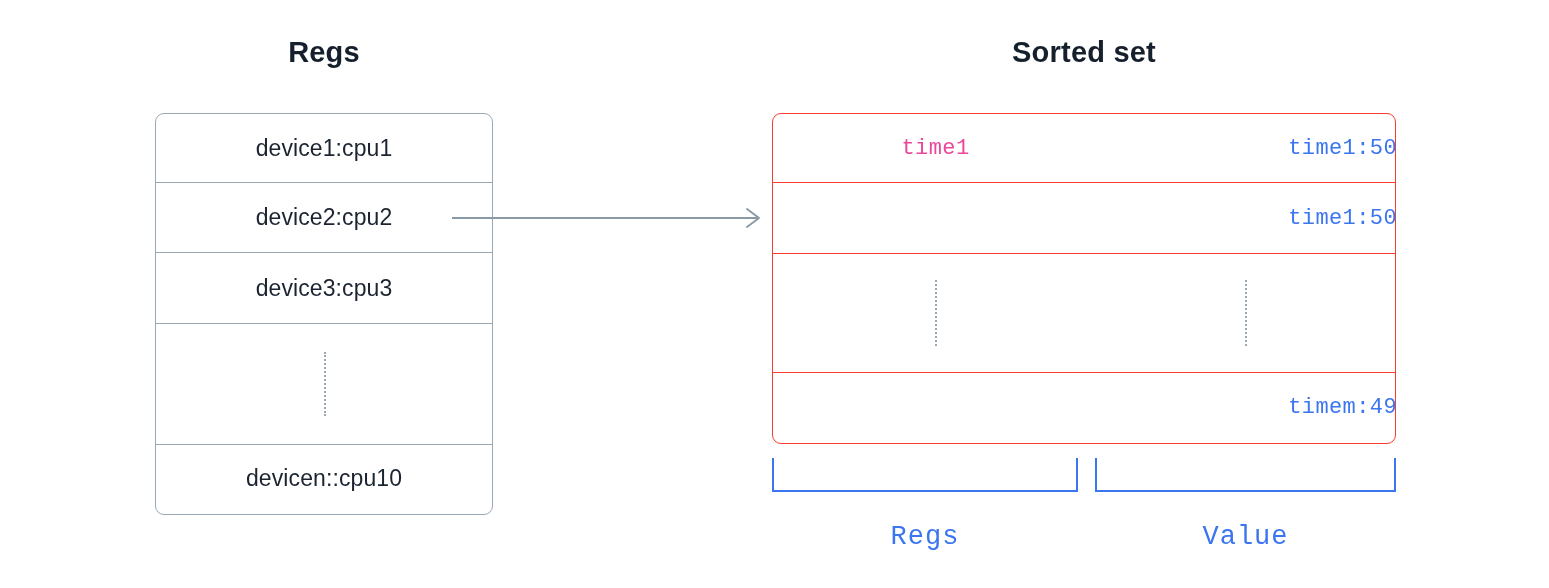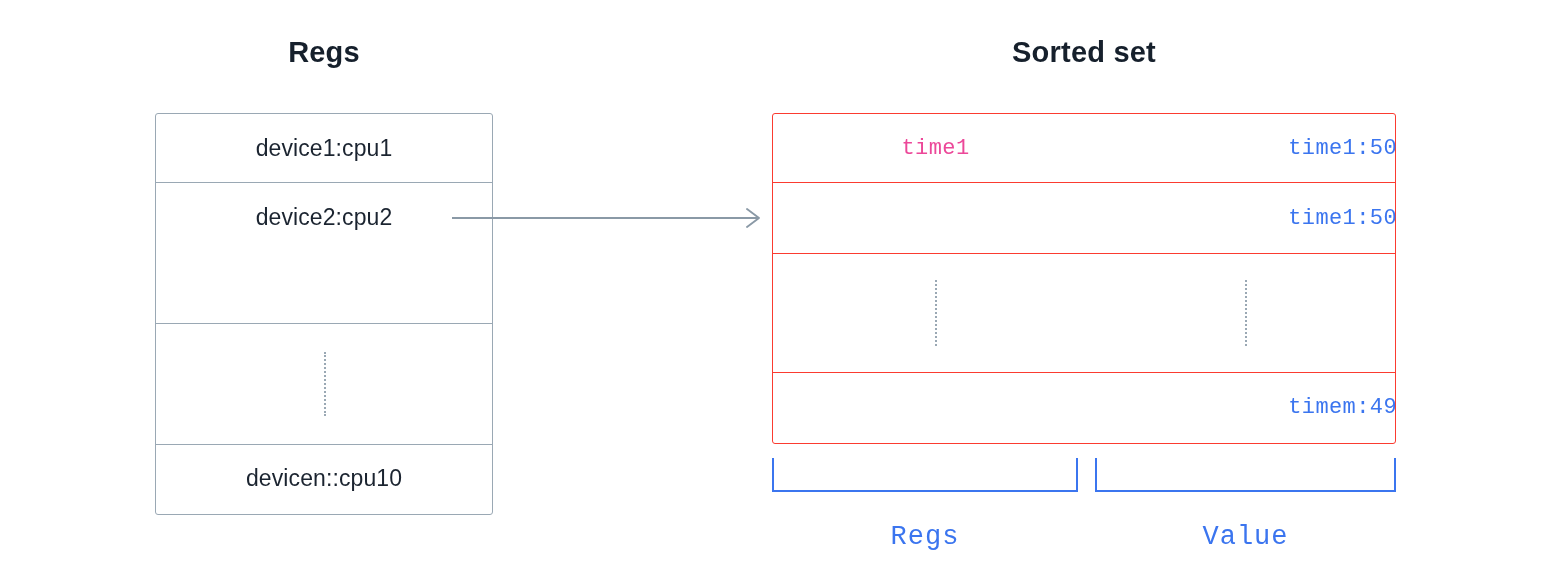--- a/index.html
+++ b/index.html
@@ -32,21 +32,21 @@
     text-align: center;
     white-space: nowrap;
   }
   #regs-title  { left: 155px; top: 36px; width: 338px; }
   #sorted-title{ left: 772px; top: 36px; width: 624px; }
 
   
   .table {
     position: absolute;
     box-sizing: border-box;
-    border-radius: 3px;
+    border-radius: 9px;
     background: #ffffff;
   }
   .table .row {
     position: absolute;
     left: 0;
     right: 0;
     box-sizing: border-box;
     display: flex;
     align-items: center;
   }
@@ -166,20 +166,23 @@
   <div class="table" id="regs-table">
 
     <div class="row" style="top:0px; height:68.4px;">
       <span class="regs-cell">device1:cpu1</span>
     </div>
 
     <div class="row" style="top:68.4px; height:70px;">
       <span class="regs-cell">device2:cpu2</span>
     </div>
 
+    <div class="row" style="top:138.4px; height:71px;">
+      <span class="regs-cell">device3:cpu3</span>
+    </div>
 
     <div class="row" style="top:209.4px; height:121px;">
       <span class="vdots" style="left:50%; top:28px; height:64px;"></span>
     </div>
 
     <div class="row" style="top:330.4px; height:68px;">
       <span class="regs-cell">devicen::cpu10</span>
     </div>
   </div>
 

